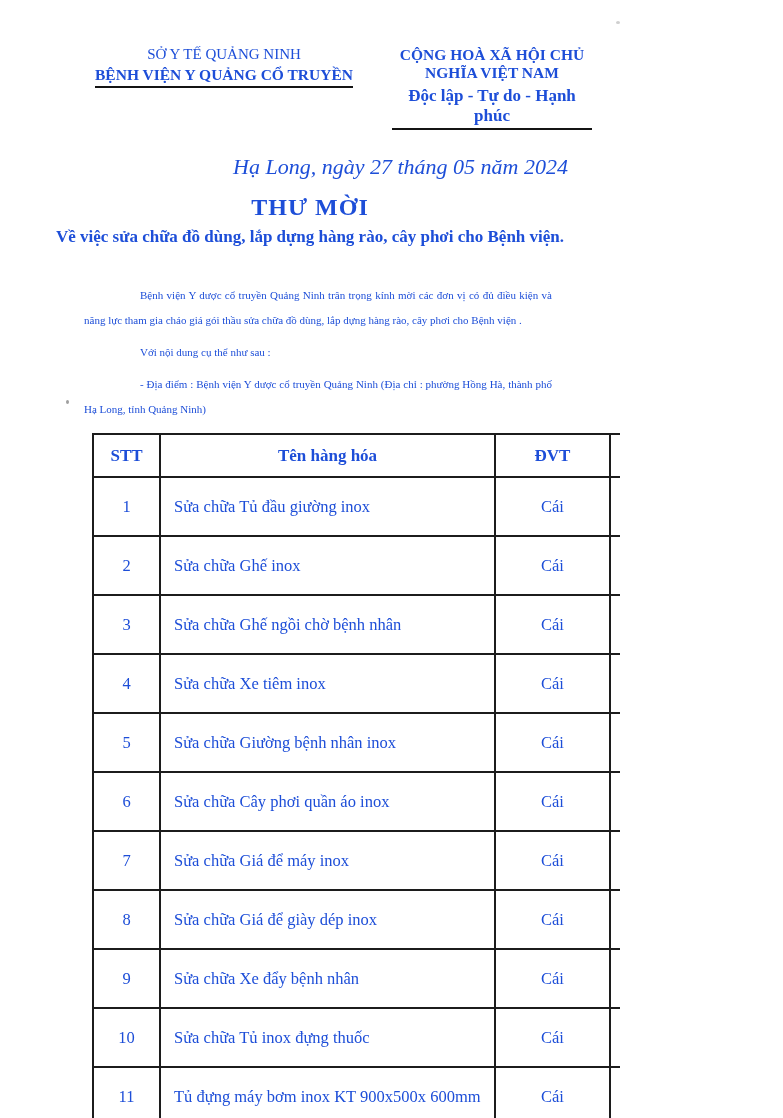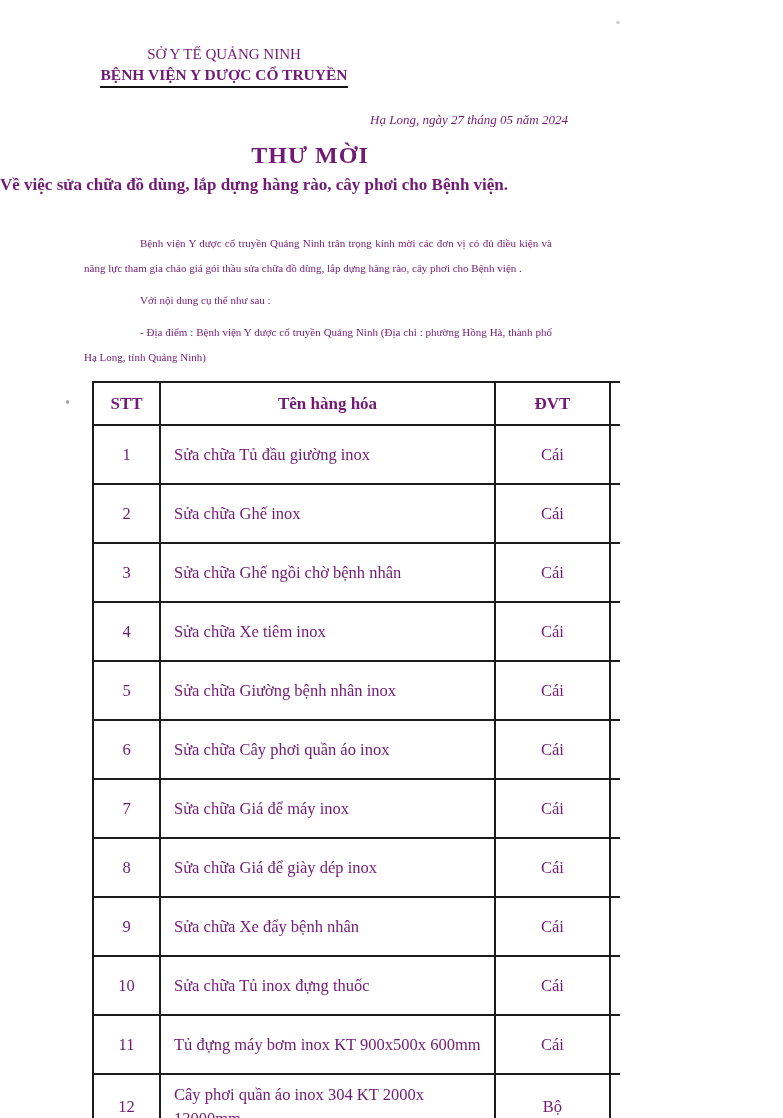--- a/index.html
+++ b/index.html
@@ -1,50 +1,50 @@
 <!DOCTYPE html>
 <html lang="vi"><head>
 <meta charset="utf-8">
 <style>
   html,body { margin:0; padding:0; background:#ffffff; }
   .page {
     position:relative;
     width:620px; height:1118px;
     background:#ffffff;
     font-family:"Liberation Serif", serif;
-    color:#701a75;
+    color:#1d4ed8;
     overflow:hidden;
   }
   .speck { position:absolute; border-radius:50%; }
   .s1 { left:616px; top:21px; width:4px; height:3px; background:#cfcfcf; }
   .s2 { left:66px; top:400px; width:3px; height:4px; background:#9f9f9f; }
 
   .header { display:flex; padding-top:46px; }
   .header-left { width:336px; margin-left:56px; text-align:center; }
   .hl1 { font-size:15px; }
   .hl2 { font-size:15.5px; font-weight:bold; margin-top:3px; }
   .header-right { flex:1; text-align:center; padding-right:28px; }
   .hr1 { font-size:15.5px; font-weight:bold; }
   .hr2 { font-size:17px; font-weight:bold; margin-top:4px; }
   .u { display:inline-block; border-bottom:2px solid #141414; padding-bottom:2px; }
 
   .dateline {
     text-align:right;
     margin:24px 52px 0 0;
     font-style:italic;
-    font-size:13px;
+    font-size:22px;
   }
 
   .title {
     text-align:center; font-weight:bold;
     font-size:24px; letter-spacing:1px;
     margin-top:14px;
   }
   .subtitle {
-    font-weight:bold;
+    text-align:center; font-weight:bold;
     font-size:17px; margin-top:6px;
   }
 
   .para {
     margin:0; padding:0 68px 0 84px;
     font-size:11px; line-height:25px;
     text-align:justify; text-indent:56px;
   }
   .p1 { margin-top:36px; }
   .p2 { margin-top:7px; }
@@ -71,21 +71,25 @@
 </head>
 <body>
 
 <div class="page">
   <div class="speck s1"></div>
   <div class="speck s2"></div>
 
   <div class="header">
     <div class="header-left">
       <div class="hl1">SỞ Y TẾ QUẢNG NINH</div>
-      <div class="hl2"><span class="u">BỆNH VIỆN Y DƯỢC CỔ TRUYỀN</span></div>
+      <div class="hl2"><span class="u">BỆNH VIỆN Y QUẢNG CỔ TRUYỀN</span></div>
+    </div>
+    <div class="header-right">
+      <div class="hr1">CỘNG HOÀ XÃ HỘI CHỦ NGHĨA VIỆT NAM</div>
+      <div class="hr2"><span class="u">Độc lập - Tự do - Hạnh phúc</span></div>
     </div>
   </div>
 
   <div class="dateline">Hạ Long, ngày  27  tháng 05 năm 2024</div>
 
   <div class="title">THƯ MỜI</div>
   <div class="subtitle">Về việc sửa chữa đồ dùng, lắp dựng hàng rào, cây phơi cho Bệnh viện.</div>
 
   <p class="para p1">Bệnh viện Y dược cổ truyền Quảng Ninh trân trọng kính mời các đơn vị có đủ điều kiện và năng lực tham gia cháo giá gói thầu sửa chữa đồ dùng, lắp dựng hàng rào, cây phơi cho Bệnh viện .</p>
   <p class="para p3">Với nội dung cụ thể như sau :</p>

